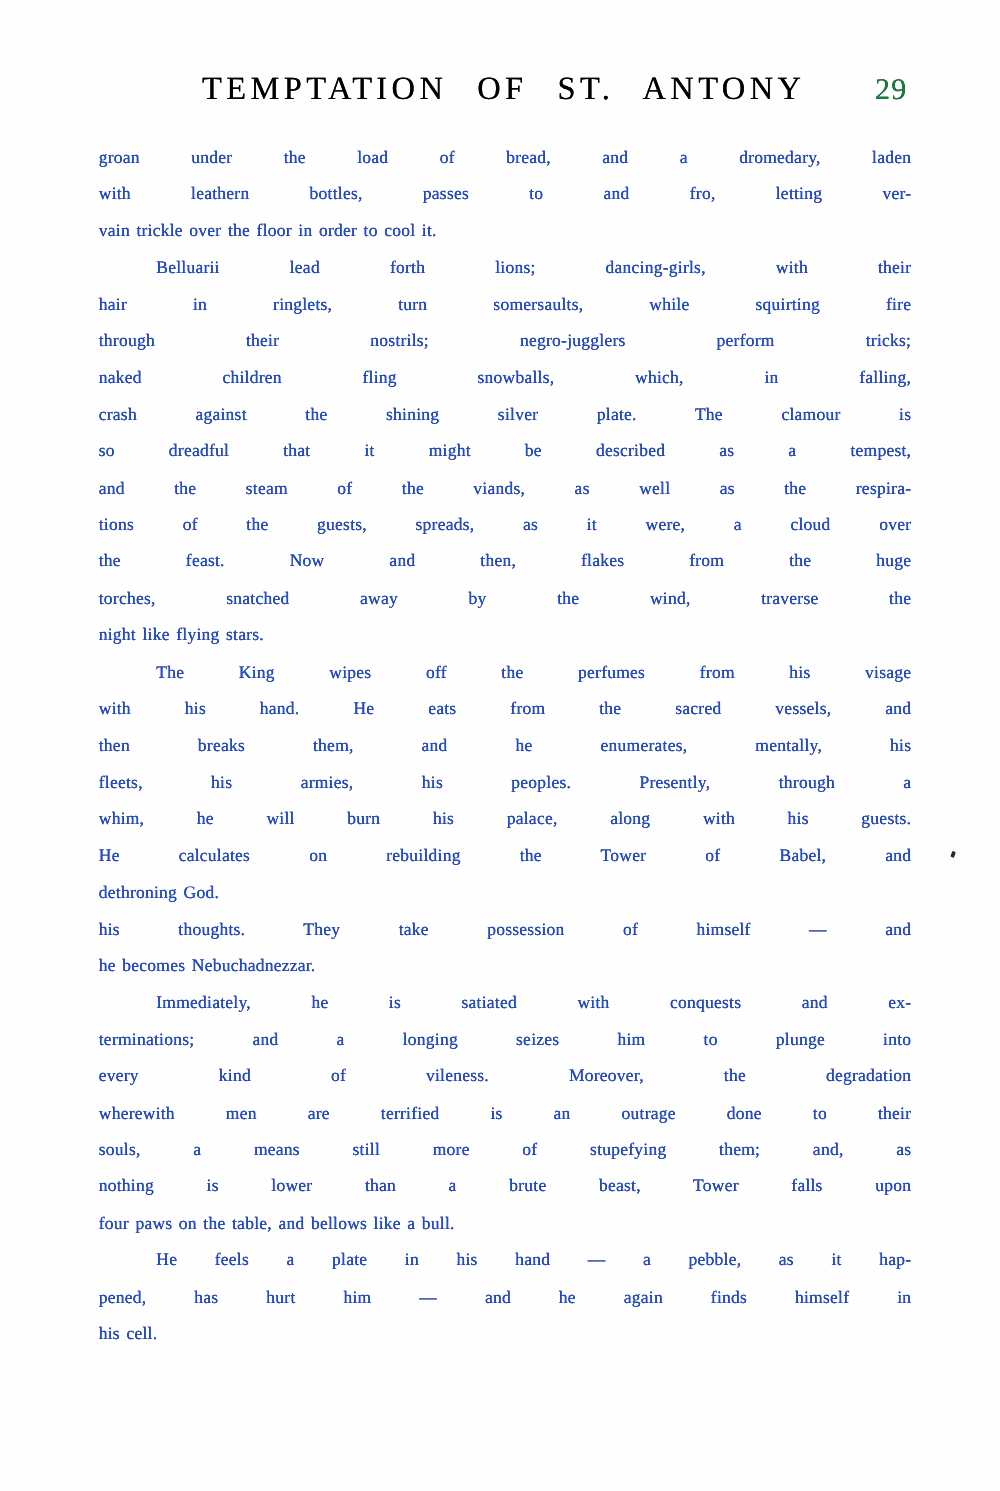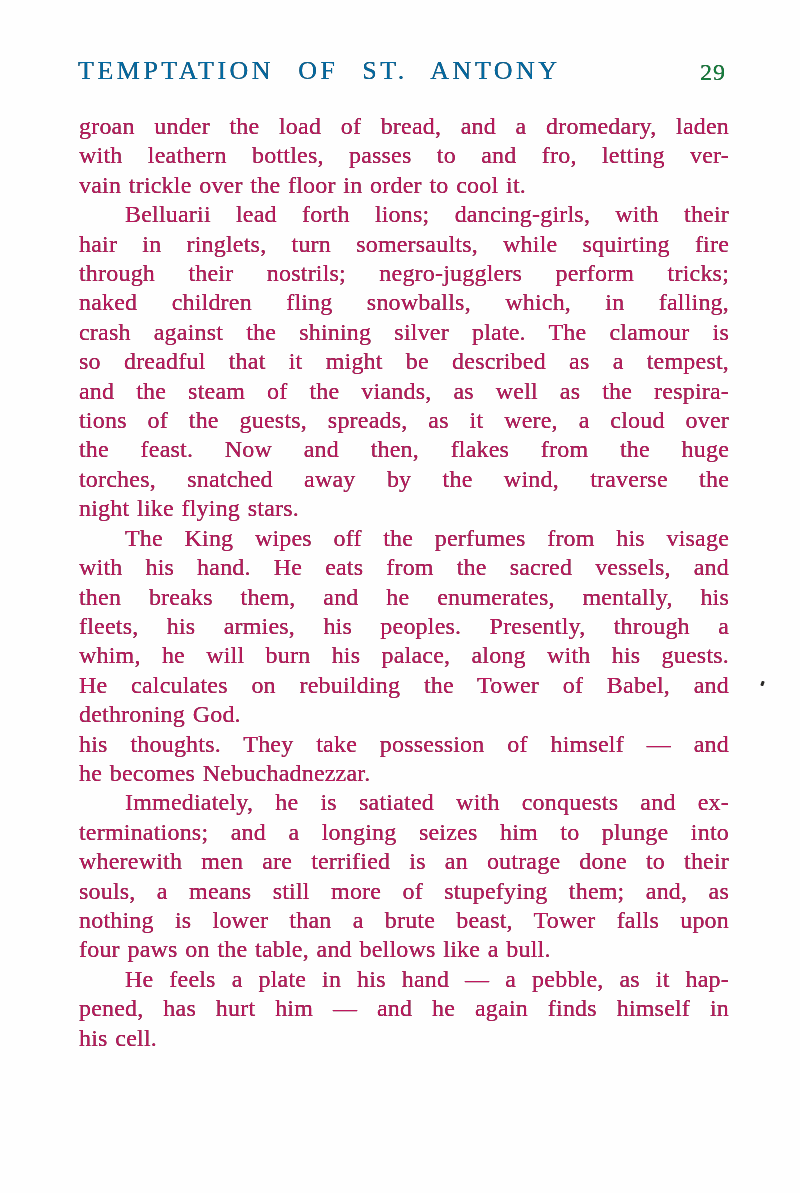--- a/index.html
+++ b/index.html
@@ -18,51 +18,51 @@
   }
   .page-header {
     position: absolute;
     left: 78px;
     top: 56px;
     width: 650px;
     height: 34px;
   }
   .page-title {
     display: block;
-    text-align: left;
+    text-align: center;
     font-size: 26px;
     letter-spacing: 3.5px;
     word-spacing: 14px;
-    color: #0369a1;
+    color: #000000;
     text-shadow: 0 0 0.5px #1b1a19;
     white-space: nowrap;
   }
   .page-number {
     position: absolute;
     right: 2px;
     top: 3px;
     font-size: 24px;
     letter-spacing: 1px;
     color: #15803d;
     text-shadow: 0 0 0.5px #1b1a19;
   }
   .text-block {
     position: absolute;
     left: 79px;
     top: 112px;
     width: 650px;
   }
   .line {
-    font-size: 24px;
+    font-size: 14px;
     line-height: 29.4px;
     text-align: justify;
     text-align-last: justify;
     word-spacing: 1.5px;
     letter-spacing: 0.2px;
-    color: #be185d;
+    color: #1d4ed8;
     text-shadow: 0 0 0.5px #201f1e;
     white-space: normal;
   }
   .line.last {
     text-align-last: left;
   }
   .line.indent {
     text-indent: 46px;
   }
   .ink-speck {
@@ -104,20 +104,21 @@
       <div class="line">with his hand.  He eats from the sacred vessels, and</div>
       <div class="line">then breaks them, and he enumerates, mentally, his</div>
       <div class="line">fleets, his armies, his peoples.  Presently, through a</div>
       <div class="line">whim, he will burn his palace, along with his guests.</div>
       <div class="line">He calculates on rebuilding the Tower of Babel, and</div>
       <div class="line last">dethroning God.</div>
       <div class="line">his thoughts.  They take possession of himself — and</div>
       <div class="line last">he becomes Nebuchadnezzar.</div>
       <div class="line indent">Immediately, he is satiated with conquests and ex-</div>
       <div class="line">terminations; and a longing seizes him to plunge into</div>
+      <div class="line">every kind of vileness.  Moreover, the degradation</div>
       <div class="line">wherewith men are terrified is an outrage done to their</div>
       <div class="line">souls, a means still more of stupefying them; and, as</div>
       <div class="line">nothing is lower than a brute beast, Tower falls upon</div>
       <div class="line last">four paws on the table, and bellows like a bull.</div>
       <div class="line indent">He feels a plate in his hand — a pebble, as it hap-</div>
       <div class="line">pened, has hurt him — and he again finds himself in</div>
       <div class="line last">his cell.</div>
     </div>
 
   <div class="ink-speck"></div>

